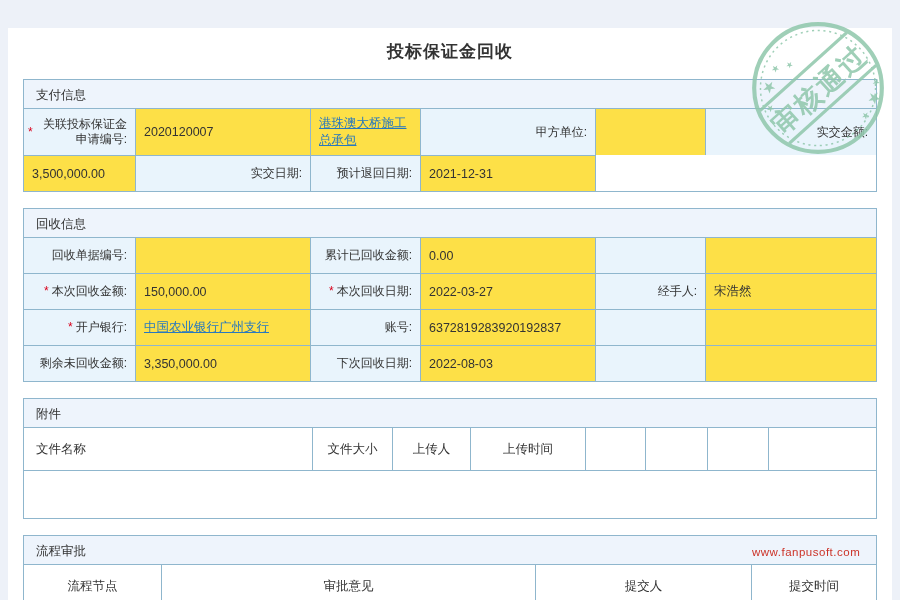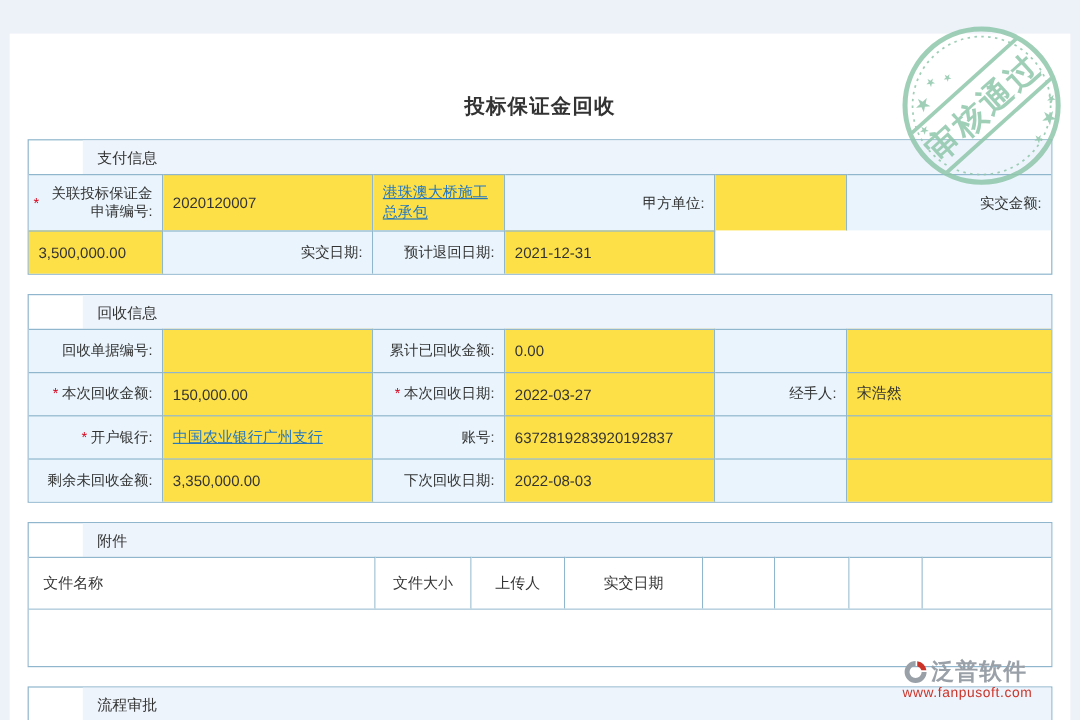--- a/index.html
+++ b/index.html
@@ -9,33 +9,32 @@
     font-family:"Liberation Sans","DejaVu Sans",sans-serif;
     color:#333;
     position:relative;
   }
   .content {
     position:absolute; left:8px; top:28px; width:884px; height:572px;
     background:#ffffff;
   }
   .page-title {
     text-align:center; font-size:17px; font-weight:bold; color:#333;
-    padding:12px 0 16px 0; letter-spacing:1px;margin-top:37px;
+    padding:12px 0 16px 0; letter-spacing:1px;
   }
   .tbl {
     margin:0 15px 16px 15px;
     border:1px solid #8fb6cd;
     background:#fff;
   }
   .shead {
     background:#eef4fc;
     font-size:12.5px; color:#333;
     padding:7px 12px;
     height:28px;
-    margin-left:45px;
   }
   .grid { display:grid; }
   .grid-info { grid-template-columns:112px 175px 110px 175px 110px 1fr; }
   .grid-attach { grid-template-columns:289px 80px 78px 115px 60px 62px 61px 1fr; }
   .grid-approve { grid-template-columns:138px 374px 216px 1fr; }
   .cell, .hcell {
     border-top:1px solid #8fb6cd;
     border-right:1px solid #8fb6cd;
     display:flex; align-items:center;
     font-size:12.5px; color:#333;
@@ -129,21 +128,21 @@
         <div class="cell val"></div>
       </div>
   </div>
 
   <div class="tbl">
     <div class="shead">附件</div>
     <div class="grid grid-attach">
         <div class="hcell">文件名称</div>
         <div class="hcell">文件大小</div>
         <div class="hcell">上传人</div>
-        <div class="hcell">实交日期</div>
+        <div class="hcell">上传时间</div>
         <div class="hcell"></div>
         <div class="hcell"></div>
         <div class="hcell"></div>
         <div class="hcell"></div>
       </div>
     <div class="attach-body"></div>
   </div>
 
   <div class="tbl">
     <div class="shead">流程审批</div>
@@ -170,21 +169,14 @@
     <text x="43" y="27" font-size="9" fill="#8fc7ab">★</text>
     <text x="14" y="52" font-size="9" fill="#8fc7ab">★</text>
     <text x="56" y="33" font-size="8" fill="#8fc7ab">★</text>
     <text x="92" y="113" font-size="15" fill="#8fc7ab">★</text>
     <text x="77" y="118" font-size="9" fill="#8fc7ab">★</text>
     <text x="106" y="101" font-size="9" fill="#8fc7ab">★</text>
   </g>
 </svg>
 
 <div class="watermark">
-  <div class="wm-row">
-    <svg class="wm-logo" viewBox="0 0 24 24">
-      <path d="M12 2 A10 10 0 1 0 22 12 L17.5 12 A5.5 5.5 0 1 1 12 6.5 Z" fill="#9aa0a8"></path>
-      <path d="M13.5 2.2 A10 10 0 0 1 21.8 10.5 L17.3 10.5 A5.5 5.5 0 0 0 13.5 6.8 Z" fill="#cc3328"></path>
-    </svg>
-    <span class="wm-brand">泛普软件</span>
-  </div>
   <div class="wm-url">www.fanpusoft.com</div>
 </div>
 
 </body></html>

